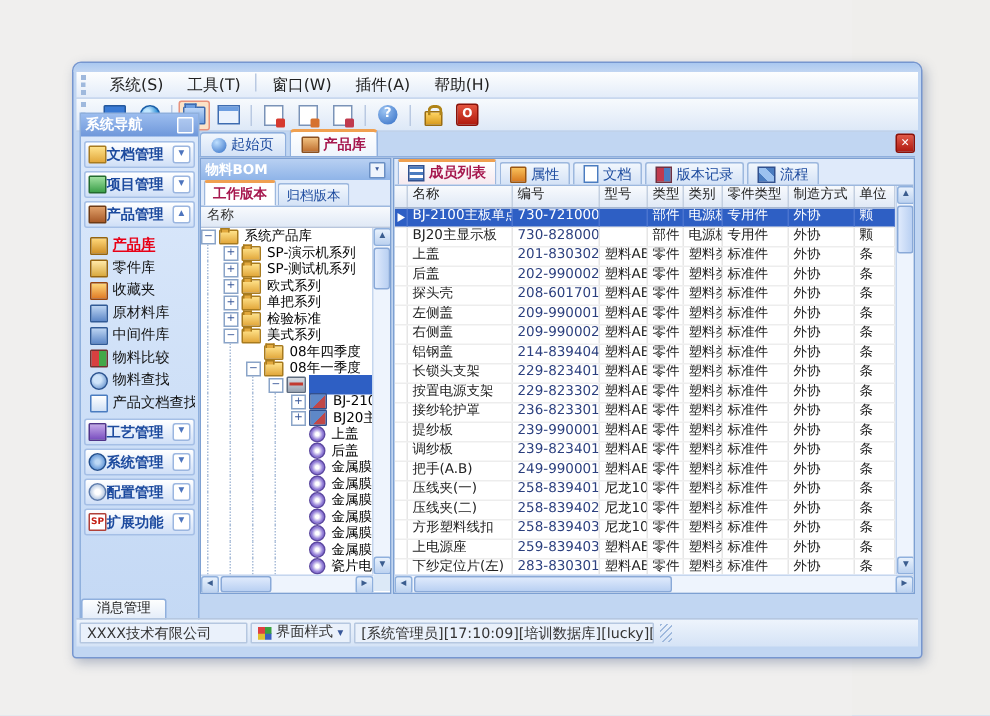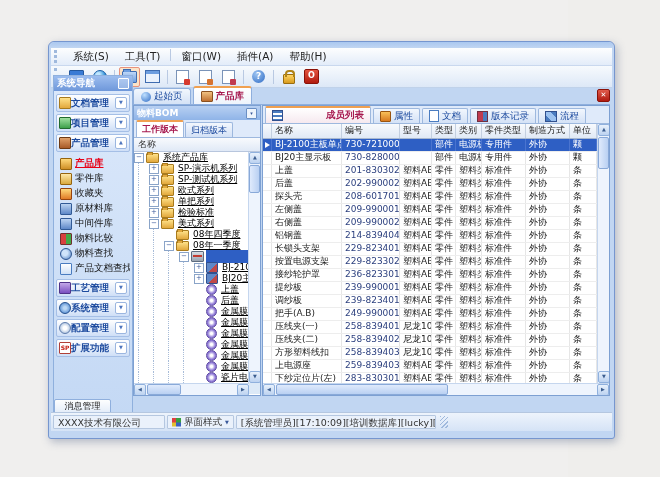--- a/index.html
+++ b/index.html
@@ -104,38 +104,38 @@
   .texp{width:8px;height:8px;flex:none;background:#fff;border:1px solid #8aa4c8;color:#39589a;
        font-size:7px;line-height:6px;text-align:center;margin-right:2px;}
   .texp.none{visibility:hidden;}
   .tico{margin-right:2px;flex:none;}
   .ti-folder{width:11px;height:8px;background:linear-gradient(#ffe28a,#e2a83c);border:1px solid #a87b1e;border-radius:1px;position:relative;}
   .ti-folder::before{content:"";position:absolute;left:0;top:-2px;width:4px;height:2px;background:#e2a83c;border:1px solid #a87b1e;border-bottom:none;}
   .ti-product{width:11px;height:9px;background:linear-gradient(#d8dde4,#9aa4b2);border:1px solid #5d6b7e;border-radius:1px;position:relative;}
   .ti-product::after{content:"";position:absolute;left:1px;top:3px;right:1px;height:2px;background:#c23a30;}
   .ti-assembly{width:10px;height:9px;background:linear-gradient(135deg,#5e88c8 55%,#c04848 55%);border:1px solid #31508e;border-radius:1px;}
   .ti-part{width:9px;height:9px;border-radius:50%;background:radial-gradient(circle,#fff 18%,#8f7ad6 60%);border:1px solid #5c48a0;}
-  .tlabel{padding:0 2px;overflow:hidden;text-decoration:underline;}
+  .tlabel{padding:0 2px;overflow:hidden;}
   .trow.sel .tlabel{background:#2e5fc4;color:#fff;padding-left:45px;}
   
   .sbv{width:11px;flex:none;background:#eef4fd;border-left:1px solid #c5d6ee;display:flex;flex-direction:column;}
   .sbh{height:11px;flex:none;background:#eef4fd;border-top:1px solid #c5d6ee;display:flex;}
   .sbtn{flex:none;width:10px;height:10px;margin:0;background:linear-gradient(#e8f1fc,#bcd2f0);border:1px solid #8fb0dd;border-radius:2px;
        color:#3b5d8f;font-size:5px;line-height:9px;text-align:center;}
   .sthumbv{width:9px;margin:1px 0 0 0;background:linear-gradient(90deg,#dfeafc,#b9d0f2);border:1px solid #89a9d8;border-radius:2px;}
   .sthumbh{height:9px;margin:0 0 0 1px;background:linear-gradient(#dfeafc,#b9d0f2);border:1px solid #89a9d8;border-radius:2px;}
   .sfill{flex:1;}
   .scorner{width:11px;height:11px;flex:none;background:#dce9f7;}
   
   .member{position:absolute;left:213px;top:63px;right:4px;height:289px;background:#fff;border:1px solid #7da0d2;
        display:flex;flex-direction:column;overflow:hidden;}
   .ptabs{height:17px;flex:none;display:flex;align-items:flex-end;background:#dfeafa;border-bottom:1px solid #9db8de;padding-left:2px;}
   .ptab{height:14px;padding:0 6px;font-size:9.5px;display:flex;align-items:center;color:#1c4a9e;
        background:linear-gradient(#f2f7fd,#d4e2f6);border:1px solid #9db8de;border-bottom:none;border-radius:2px 2px 0 0;margin-right:2px;}
-  .ptab.act{background:linear-gradient(#fff,#f6e9ef);color:#a6184e;font-weight:bold;border-top:2px solid #f0a050;height:15px;gap:40px;}
+  .ptab.act{background:linear-gradient(#fff,#f6e9ef);color:#a6184e;font-weight:bold;border-top:2px solid #f0a050;height:15px;}
   .pi{margin-right:3px;flex:none;}
   .pi-list{width:9px;height:9px;background:repeating-linear-gradient(#4a7cc0 0 2px,#fff 2px 4px);border:1px solid #31508e;}
   .pi-prop{width:9px;height:9px;background:linear-gradient(#f8c05a,#d87a20);border:1px solid #9a5510;border-radius:1px;}
   .pi-doc{width:8px;height:10px;background:#fff;border:1px solid #4a7cc0;}
   .pi-ver{width:9px;height:9px;background:linear-gradient(90deg,#c03a4e 50%,#4a7cc0 50%);border:1px solid #703040;}
   .pi-flow{width:10px;height:9px;background:linear-gradient(45deg,#4a7cc0 30%,#9cc2f0 30% 70%,#4a7cc0 70%);border:1px solid #31508e;}
   .tbl{flex:1;display:flex;overflow:hidden;}
   .tbl-main{flex:1;display:flex;flex-direction:column;overflow:hidden;}
   .thead{height:14px;flex:none;display:flex;background:linear-gradient(#f8fafd,#e0e9f6);border-bottom:1px solid #a8b8cf;}
   .th{font-size:9px;color:#222;line-height:13px;padding-left:3px;border-right:1px solid #c3cfe0;box-sizing:border-box;

